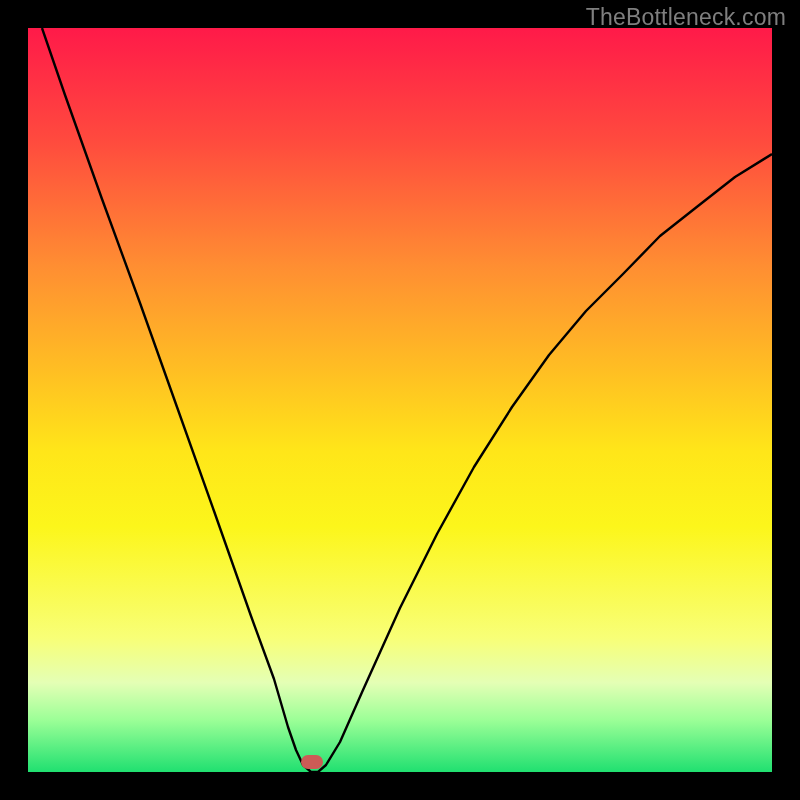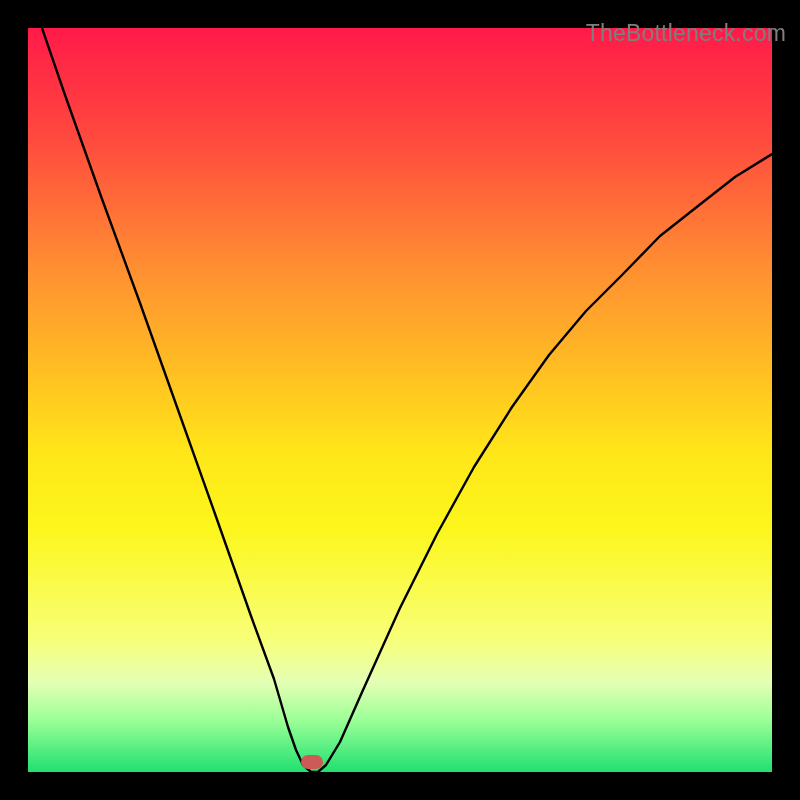--- a/index.html
+++ b/index.html
@@ -26,21 +26,21 @@
       #ffe619 57%,
       #fcf61b 67%,
       #f8ff77 82%,
       #e4ffb5 88%,
       #9cff97 93%,
       #20e070 100%
     );
   }
   .watermark {
     position: absolute;
-    top: 20px;
+    top: 4px;
     right: 14px;
     color: #7f7f7f;
     font-size: 23px;
     font-weight: 500;
     letter-spacing: 0.2px;
   }
   svg.curve {
     position: absolute;
     left: 0;
     top: 0;

